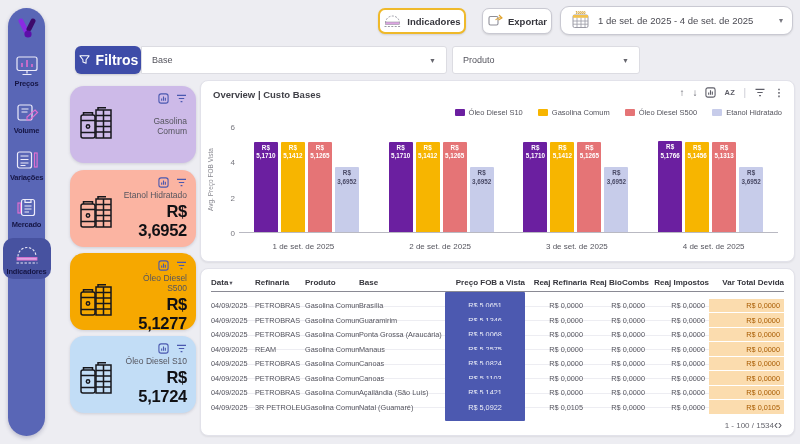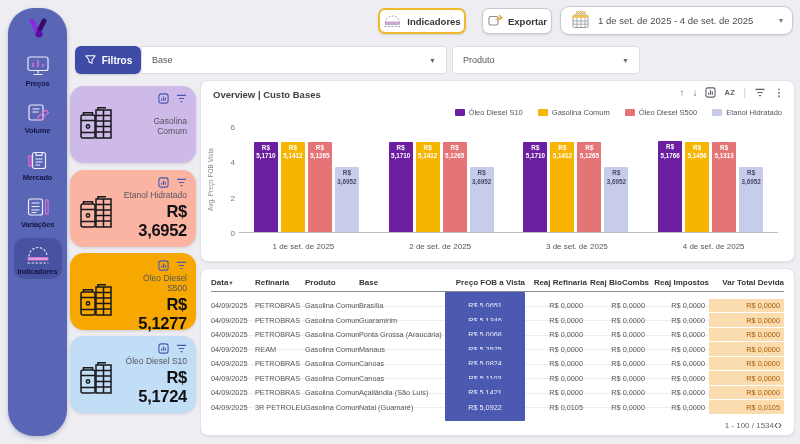--- a/index.html
+++ b/index.html
@@ -1,37 +1,37 @@
 <!DOCTYPE html>
 <html><head>
 <meta charset="utf-8">
 <style>
   html,body{margin:0;padding:0;}
   body{width:800px;height:444px;background:#EDEDF2;font-family:"Liberation Sans",sans-serif;overflow:hidden;position:relative;}
   .stage{position:absolute;inset:0;}
 
   
-  .sidebar{position:absolute;left:8px;top:8px;width:59px;height:428px;background:#5966B6;border-radius:26px;display:flex;flex-direction:column;align-items:center;padding-top:8px;box-sizing:border-box;box-shadow:0 2px 4px rgba(40,40,90,.25);}
+  .sidebar{position:absolute;left:8px;top:8px;width:37px;height:428px;background:#5966B6;border-radius:26px;display:flex;flex-direction:column;align-items:center;padding-top:8px;box-sizing:border-box;box-shadow:0 2px 4px rgba(40,40,90,.25);}
   .logo{margin-bottom:4px;}
   .nav{display:flex;flex-direction:column;gap:6px;align-items:center;}
   .nav-item{width:48px;padding:4px 0 3px;display:flex;flex-direction:column;align-items:center;border-radius:10px;cursor:pointer;}
   .nav-item.active{background:#4752A0;}
   .nav-icon{height:24px;display:flex;align-items:center;}
   .nav-label{font-size:7.5px;font-weight:bold;color:#161645;margin-top:1px;letter-spacing:-.2px;}
 
   
   .page-title{position:absolute;left:75px;top:9px;margin:0;font-size:17px;font-weight:800;color:#3B3B42;letter-spacing:-.2px;text-shadow:.4px 0 #3B3B42;}
   .btn{position:absolute;height:26px;background:#fff;border-radius:7px;display:flex;align-items:center;justify-content:center;gap:5px;font-size:9.5px;font-weight:bold;color:#35353C;box-shadow:0 1px 2px rgba(0,0,0,.12);cursor:pointer;box-sizing:border-box;}
   .btn-ind{left:378px;top:8px;width:88px;border:2px solid #EFB92A;}
   .btn-exp{left:482px;top:8px;width:70px;border:1px solid #C9C9D2;}
   .datepicker{position:absolute;left:560px;top:6px;width:233px;height:29px;background:#fff;border:1px solid #C9C9D2;border-radius:9px;display:flex;align-items:center;gap:7px;padding:0 9px;box-sizing:border-box;font-size:9.5px;color:#4A4A52;cursor:pointer;box-shadow:0 1px 2px rgba(0,0,0,.1);}
   .datepicker .caret{margin-left:auto;color:#77777F;font-size:8px;}
 
   
-  .chip{position:absolute;left:75px;top:46px;width:66px;height:28px;background:#3E4CA8;border-radius:6px;color:#fff;font-size:10px;font-weight:bold;display:flex;align-items:center;justify-content:center;gap:5px;cursor:pointer;box-shadow:0 1px 2px rgba(0,0,0,.15);}
+  .chip{position:absolute;left:75px;top:46px;width:66px;height:28px;background:#3E4CA8;border-radius:6px;color:#fff;font-size:14px;font-weight:bold;display:flex;align-items:center;justify-content:center;gap:5px;cursor:pointer;box-shadow:0 1px 2px rgba(0,0,0,.15);}
   .dd{position:absolute;top:46px;height:28px;background:#fff;border:1px solid #DCDCE2;display:flex;align-items:center;justify-content:space-between;padding:0 10px;box-sizing:border-box;font-size:9px;color:#55555E;cursor:pointer;}
   .dd .caret{font-size:7px;color:#66666E;}
   .dd1{left:141px;width:306px;border-radius:0 3px 3px 0;}
   .dd2{left:452px;width:188px;border-radius:3px;}
 
   
   .kpi{position:absolute;left:70px;width:126px;height:77px;border-radius:14px;padding:6px 9px 6px 7px;box-sizing:border-box;box-shadow:0 1px 3px rgba(60,60,90,.18);}
   .kpi-tools{display:flex;justify-content:flex-end;gap:7px;height:12px;}
   .kpi-tool{cursor:pointer;display:flex;align-items:center;}
   .kpi-body{display:flex;align-items:center;gap:3px;margin-top:2px;}
@@ -108,37 +108,37 @@
               <rect x="4" y="3" width="14" height="15" rx="2"></rect>
               <path d="M7.5 7h7M7.5 10h6"></path>
               <path d="M21 8l2.5 2.5L16 18h-3v-3z" stroke="#E06ED0"></path>
             </svg>
           </span>
           <div class="nav-label">Volume</div>
         </div>
         <div class="nav-item">
           <span class="nav-icon">
             <svg width="26" height="23" viewBox="0 0 26 23" fill="none" stroke="#EDEBFA" stroke-width="1.2">
+              <rect x="3.5" y="3" width="14" height="16" rx="2"></rect>
+              <path d="M6.5 7h8M6.5 10.5h8M6.5 14h8M6.5 16.5h5"></path>
+              <rect x="20.5" y="4" width="2.6" height="14" stroke="#E06ED0"></rect>
+            </svg>
+          </span>
+          <div class="nav-label">Variações</div>
+        </div>
+        <div class="nav-item">
+          <span class="nav-icon">
+            <svg width="26" height="23" viewBox="0 0 26 23" fill="none" stroke="#EDEBFA" stroke-width="1.2">
               <rect x="7.5" y="3.5" width="13" height="16" rx="2"></rect>
               <path d="M11 3.5h6v2.8h-6z"></path>
               <path d="M10.5 10h7M10.5 13h7M10.5 16h4.5"></path>
               <rect x="4" y="7" width="2.4" height="10" stroke="#E06ED0"></rect>
             </svg>
           </span>
           <div class="nav-label">Mercado</div>
-        </div>
-        <div class="nav-item">
-          <span class="nav-icon">
-            <svg width="26" height="23" viewBox="0 0 26 23" fill="none" stroke="#EDEBFA" stroke-width="1.2">
-              <rect x="3.5" y="3" width="14" height="16" rx="2"></rect>
-              <path d="M6.5 7h8M6.5 10.5h8M6.5 14h8M6.5 16.5h5"></path>
-              <rect x="20.5" y="4" width="2.6" height="14" stroke="#E06ED0"></rect>
-            </svg>
-          </span>
-          <div class="nav-label">Variações</div>
         </div>
         <div class="nav-item active">
           <span class="nav-icon">
             <svg width="28" height="23" viewBox="0 0 28 23" fill="none" stroke="#EDEBFA" stroke-width="1.1">
               <path d="M5 13.5a9 9 0 0 1 18 0" stroke-dasharray="2.4 1.6"></path>
               <rect x="4" y="14.5" width="20" height="2.6" fill="#DCA4E2" stroke="#E06ED0" stroke-width=".8"></rect>
               <path d="M3.5 20h21" stroke-dasharray="2.4 1.6"></path>
             </svg>
           </span>
           <div class="nav-label">Indicadores</div>

